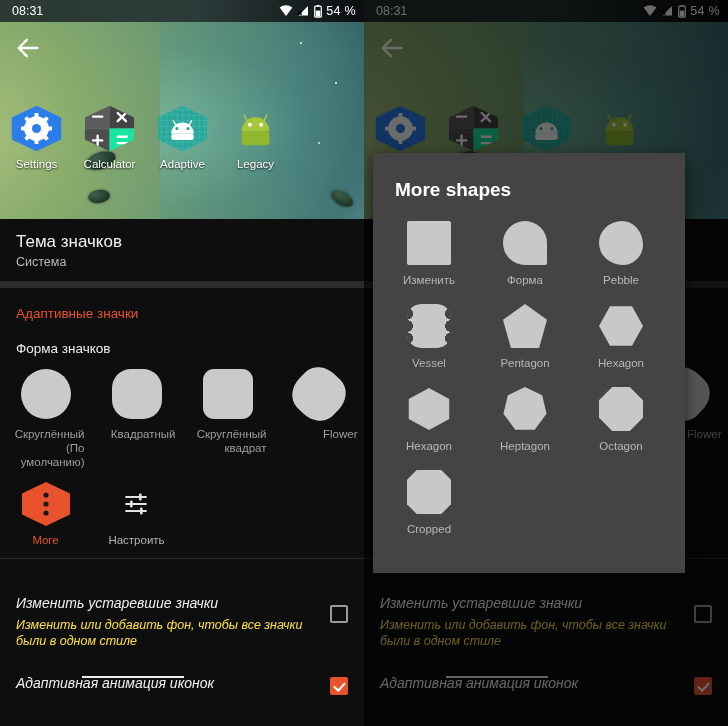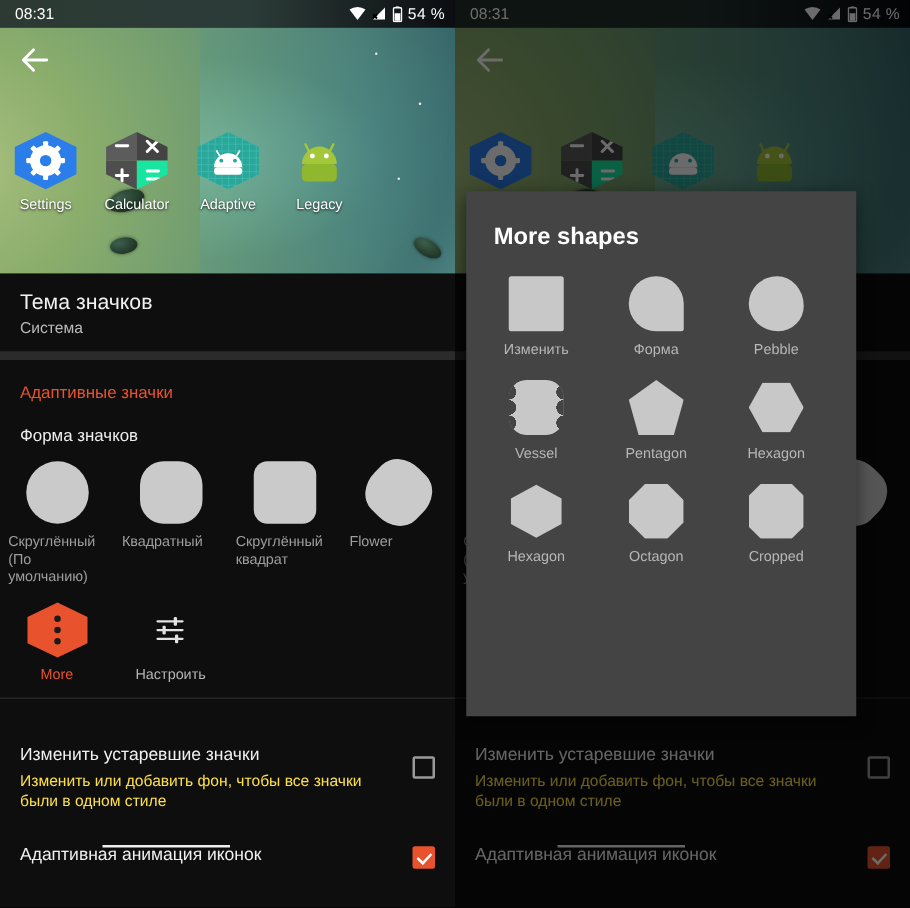--- a/index.html
+++ b/index.html
@@ -83,39 +83,39 @@
   .section-head {
     color: #e8532e; font-size: 13.5px; padding: 18px 16px 0 16px;
   }
   .sub-head { color: #ededed; font-size: 13.5px; padding: 20px 16px 0 16px; }
 
   .shapegrid { display: flex; padding: 13px 0 0 0; }
   .shapecell { width: 91px; display: flex; flex-direction: column; align-items: center; }
   .shapeprev { width: 50px; height: 50px; background: #cacaca; }
   .shapecaption {
     margin-top: 8px; color: #9e9e9e; font-size: 11.5px;
-    text-align: left; line-height: 14px; width: 78px; word-break: break-word;
+    text-align: right; line-height: 14px; width: 78px; word-break: break-word;
   }
 
   .actionrow { display: flex; padding: 12px 0 0 0; }
   .actioncell { width: 91px; display: flex; flex-direction: column; align-items: center; }
   .morehex {
     width: 50px; height: 46px; position: relative;
   }
   .morelabel { margin-top: 7px; font-size: 11.5px; color: #e8532e; }
   .tunelabel { margin-top: 7px; font-size: 11.5px; color: #b5b5b5; }
   .tunebox { width: 50px; height: 46px; display:flex; align-items:center; justify-content:center; }
 
   .thinline { height: 1px; background: #2a2a2a; margin-top: 12px; }
 
   .pref {
     display: flex; align-items: flex-start; padding: 14px 16px 10px 16px;
     position: relative;
   }
-  .pref .texts { flex: 1; }
+  .pref .texts { flex: 1; font-style: italic; }
   .pref .title { color: #f0f0f0; font-size: 14px; }
   .pref .summary { color: #fde047; font-size: 12.5px; line-height: 16px; margin-top: 6px; }
   .cb {
     width: 18px; height: 18px; margin-top: 10px; margin-left: 10px;
     border: 2px solid #9a9a9a; border-radius: 2px; flex: none;
   }
   .cb.checked { background: #e8532e; border-color: #e8532e; position: relative; }
   .cb.checked::after {
     content: ""; position: absolute; left: 4px; top: 1px;
     width: 5px; height: 9px; border: solid #fff; border-width: 0 2px 2px 0;
@@ -609,20 +609,24 @@
         <div class="dlg-cell">
           <div class="dlg-shape s-hexagon" style="transform:rotate(90deg);"></div>
           <div class="dlg-caption">Hexagon</div>
         </div>
 
         <div class="dlg-cell">
           <div class="dlg-shape s-hexagon2"></div>
           <div class="dlg-caption">Hexagon</div>
         </div>
         <div class="dlg-cell">
+          <div class="dlg-shape s-heptagon"></div>
+          <div class="dlg-caption">Heptagon</div>
+        </div>
+        <div class="dlg-cell">
           <div class="dlg-shape s-octagon"></div>
           <div class="dlg-caption">Octagon</div>
         </div>
 
         <div class="dlg-cell">
           <div class="dlg-shape s-cropped"></div>
           <div class="dlg-caption">Cropped</div>
         </div>
 
       </div>

